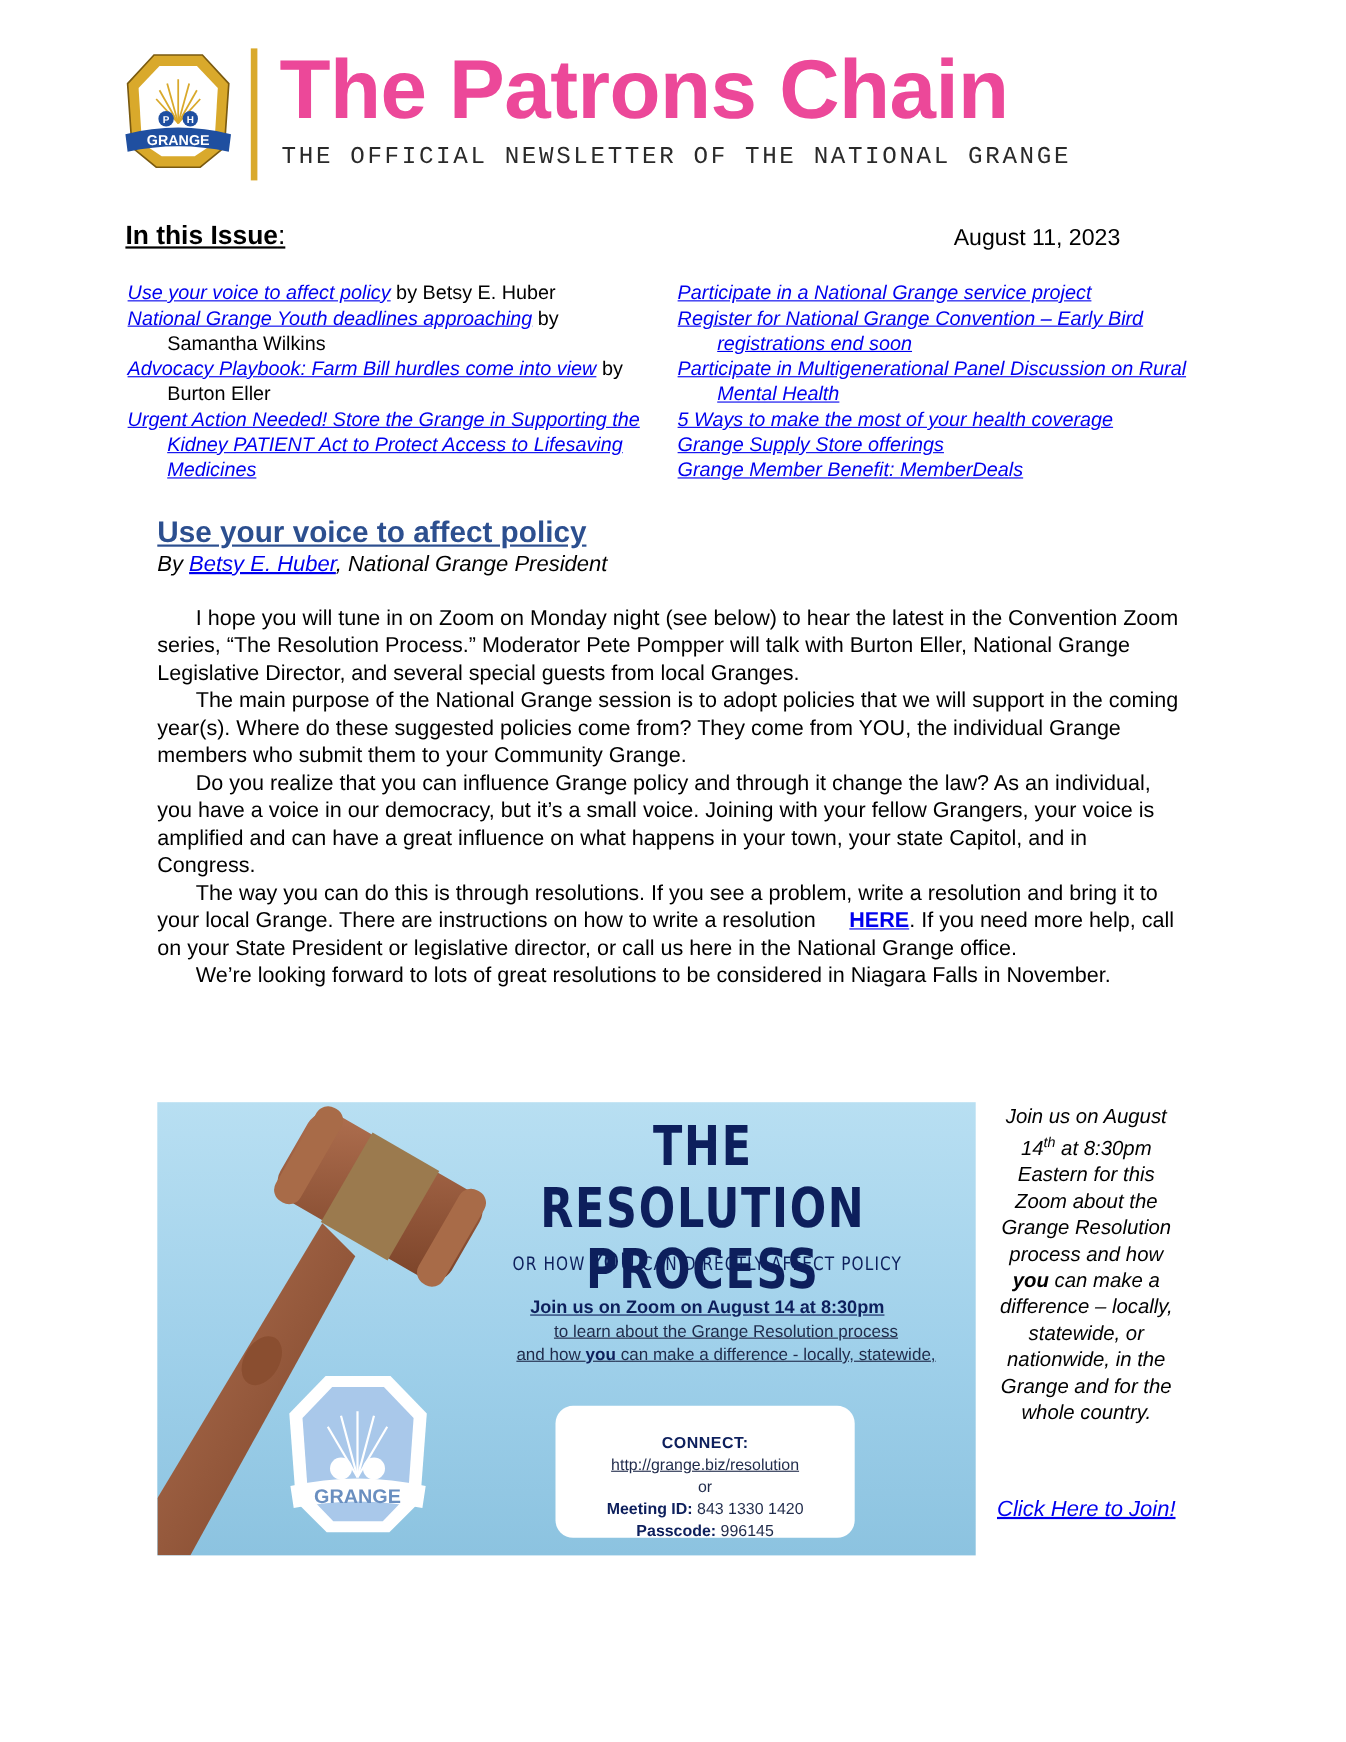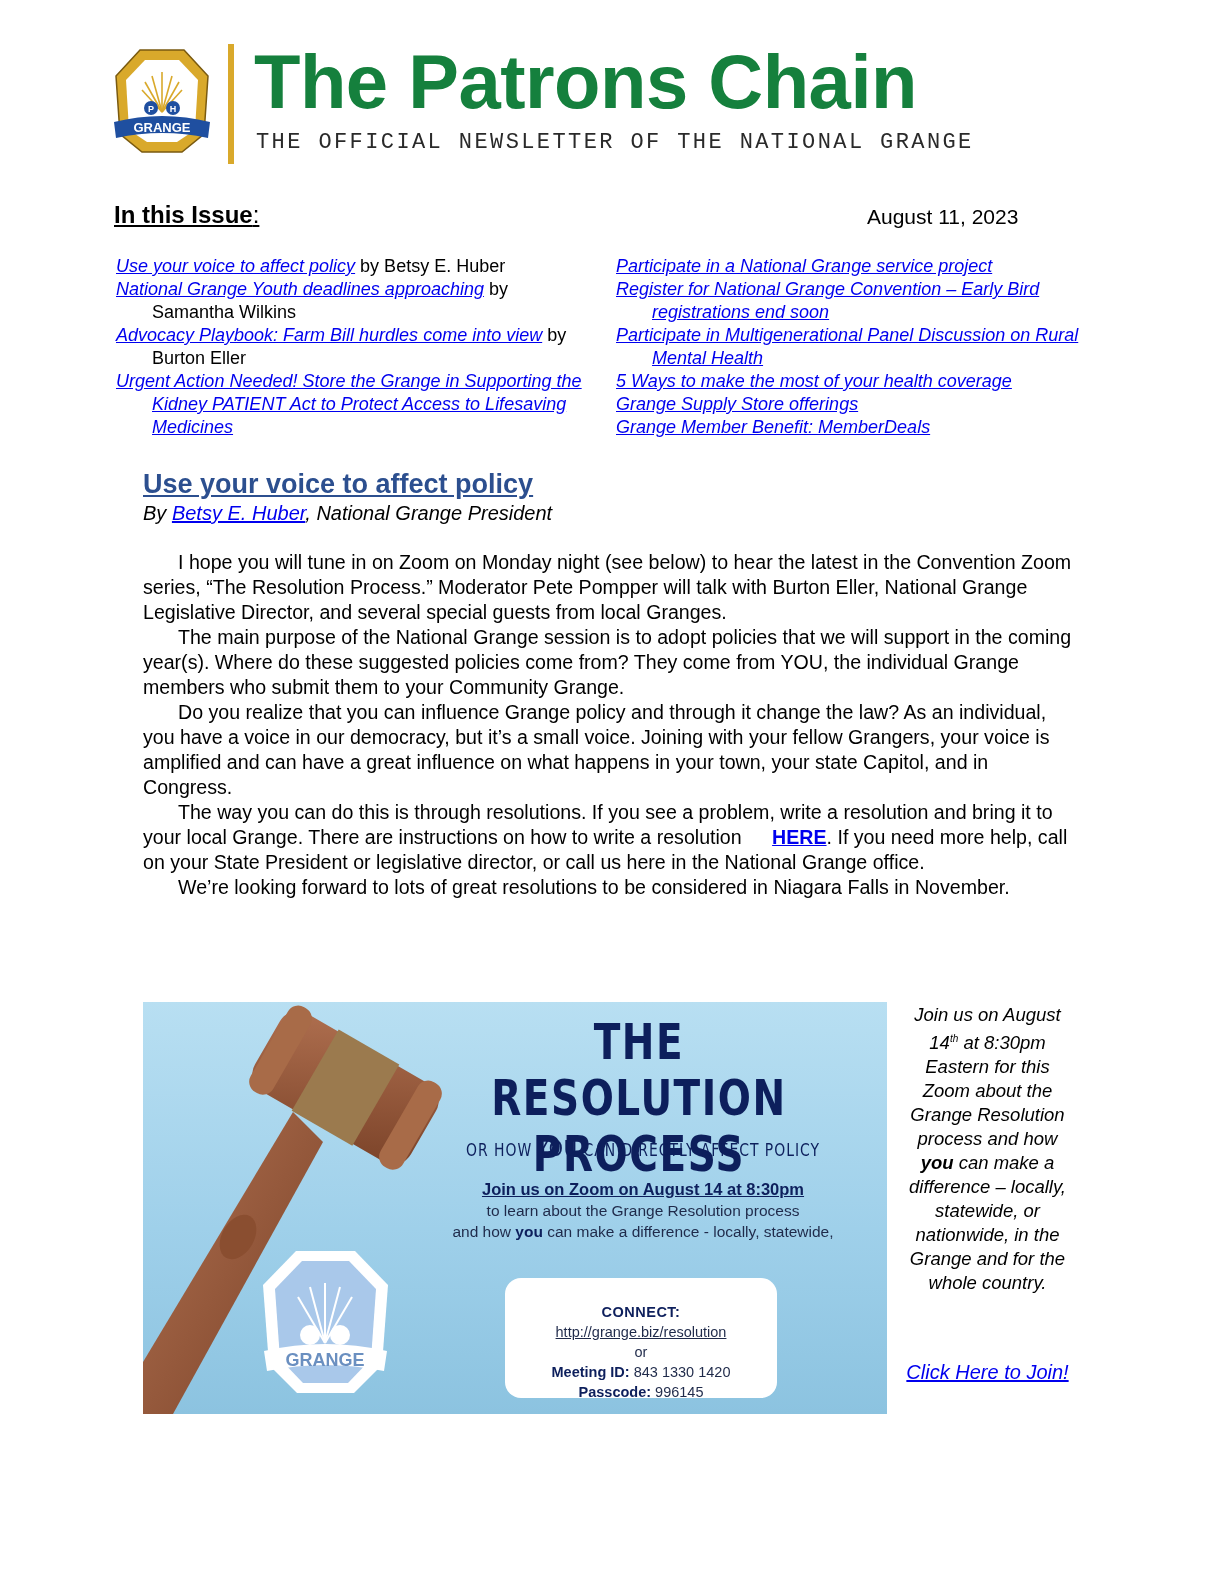--- a/index.html
+++ b/index.html
@@ -4,21 +4,21 @@
 <style>
   * { box-sizing: border-box; margin: 0; padding: 0; }
   html, body { width: 1224px; height: 1584px; background: #ffffff; }
   body { position: relative; font-family: "Liberation Sans", sans-serif; color: #000; overflow: hidden; }
   a, .link { color: #0000ee; text-decoration: underline; cursor: pointer; }
 
   
   .masthead { position: absolute; left: 112px; top: 44px; width: 930px; height: 122px; }
   .logo { position: absolute; left: 0; top: 4px; width: 100px; height: 106px; }
   .mast-rule { position: absolute; left: 116px; top: 0; width: 6px; height: 120px; background: #d9a92b; }
-  .mast-title { position: absolute; left: 142px; top: -6px; font-family: "Liberation Sans", sans-serif; font-weight: bold; font-size: 76px; letter-spacing: -0.5px; color: #15803d; white-space: nowrap; }
+  .mast-title { position: absolute; left: 142px; top: -6px; font-family: "Liberation Sans", sans-serif; font-weight: bold; font-size: 76px; letter-spacing: -0.5px; color: #ec4899; white-space: nowrap; }
   .mast-subtitle { position: absolute; left: 144px; top: 86px; font-family: Liberation Mono, monospace; font-size: 22px; letter-spacing: 2.4px; color: #2a2a2a; white-space: nowrap; }
 
   
   .toc-heading { position: absolute; left: 114px; top: 201px; font-size: 24px; font-weight: bold; text-decoration: underline; }
   .toc-heading .colon { font-weight: normal; }
   .issue-date { position: absolute; left: 867px; top: 205px; font-size: 21px; }
   .toc-col { position: absolute; top: 255px; font-size: 18px; line-height: 23px; }
   .toc-left { left: 116px; width: 470px; }
   .toc-right { left: 616px; width: 480px; }
   .toc-item { padding-left: 36px; text-indent: -36px; }
@@ -34,30 +34,30 @@
   .here-link { font-weight: bold; margin-left: 25px; }
 
   
   .promo { position: absolute; left: 143px; top: 1002px; width: 744px; height: 412px; background: linear-gradient(180deg, #b8dff2 0%, #9fd0ea 55%, #8cc3e0 100%); overflow: hidden; }
   .gavel { position: absolute; left: 0; top: 0; width: 300px; height: 412px; }
   .promo-logo { position: absolute; left: 115px; top: 245px; width: 135px; height: 150px; }
   .promo-title { position: absolute; left: 296px; top: 12px; width: 400px; text-align: center; font-family: "DejaVu Sans", sans-serif; font-weight: bold; font-size: 50px; line-height: 56px; color: #0d1f5c; letter-spacing: 2px; transform: scaleX(0.78); transform-origin: center top; }
   .promo-tagline { position: absolute; left: 280px; top: 134px; width: 440px; text-align: center; font-family: "DejaVu Sans", sans-serif; font-size: 17px; color: #0d1f5c; letter-spacing: 1.2px; transform: scaleX(0.82); }
   .promo-tagline .big { font-size: 22px; }
   .promo-join { position: absolute; left: 260px; top: 178px; width: 480px; text-align: center; font-size: 16.5px; font-weight: bold; color: #0d1f5c; text-decoration: underline; }
-  .promo-desc { position: absolute; left: 250px; top: 198px; width: 500px; text-align: center; font-size: 15.5px; line-height: 21px; color: #1f2a4a; }
+  .promo-desc { position: absolute; left: 267px; top: 198px; width: 500px; text-align: center; font-size: 15.5px; line-height: 21px; color: #1f2a4a; text-decoration: underline; }
   .promo-desc b { color: #0d1f5c; }
   .connect-box { position: absolute; left: 362px; top: 276px; width: 272px; height: 120px; background: #ffffff; border-radius: 16px; text-align: center; font-size: 14.5px; line-height: 20px; color: #1f2a4a; padding-top: 24px; }
   .connect-box .hdr { font-weight: bold; color: #0d1f5c; letter-spacing: 0.5px; }
   .connect-box .url { text-decoration: underline; color: #1f2a4a; }
   .connect-box b { color: #0d1f5c; }
 
   
   .side-note { position: absolute; left: 900px; top: 1003px; width: 175px; text-align: center; font-size: 18.5px; font-style: italic; line-height: 24px; }
-  .side-note sup { font-size: 10px; }
+  .side-note sup { font-size: 13px; }
   .side-note .you { font-weight: bold; }
   .side-join { position: absolute; left: 900px; top: 1360px; width: 175px; text-align: center; font-size: 20px; font-style: italic; font-weight: normal; line-height: 24px; }
 </style>
 </head>
 <body>
 
 <header class="masthead">
   <svg class="logo" viewBox="0 0 100 106">
     <polygon points="28,2 72,2 96,28 92,86 70,104 30,104 8,86 4,28" fill="#d9a92b" stroke="#7a5a10" stroke-width="1.5"></polygon>
     <polygon points="33,12 67,12 86,32 83,82 65,94 35,94 17,82 14,32" fill="#ffffff"></polygon>

